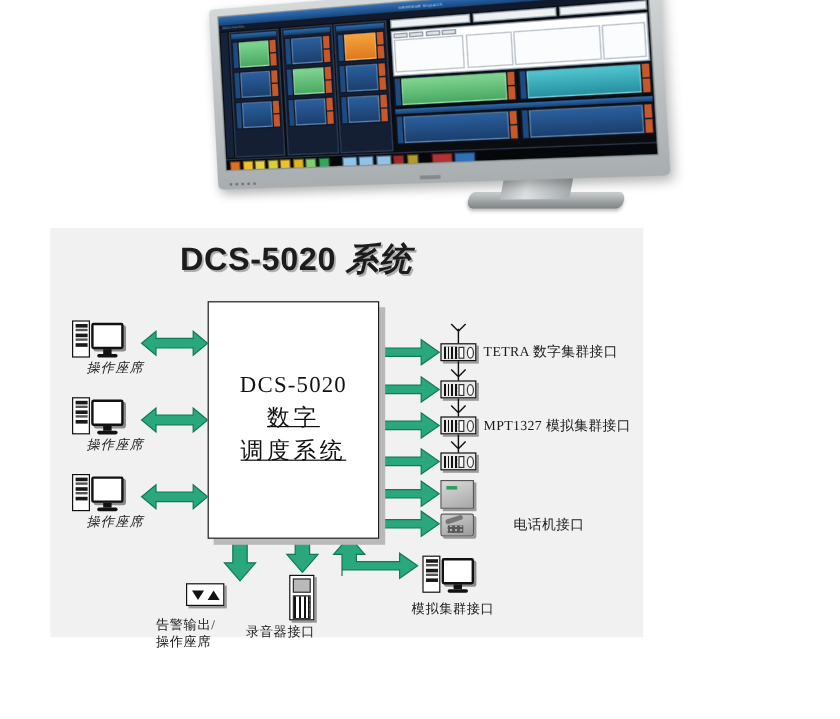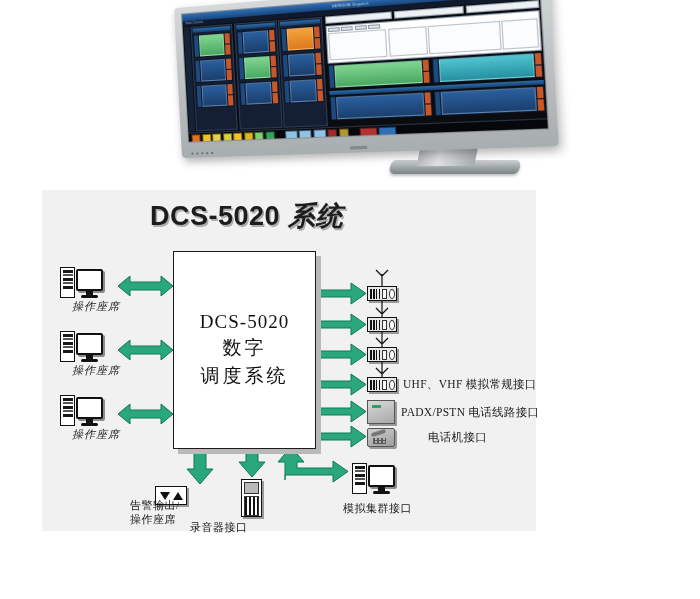--- a/index.html
+++ b/index.html
@@ -251,21 +251,21 @@
     justify-content: center;
     gap: 2px;
   }
   #core-box .line {
     font-family: "Liberation Serif", "DejaVu Serif", serif;
     font-size: 19px;
     color: #111;
     letter-spacing: 1px;
     white-space: nowrap;
   }
-  #core-box .line.cn { letter-spacing: 3px; }
+  #core-box .line.cn { letter-spacing: 3px; text-decoration: underline; }
 
   
   .ws {
     position: absolute;
     width: 108px;
     font-style: italic;
   }
   .ws-icons { display:flex; align-items:flex-end; gap:1px; height:38px;}
   .ws-label {
     font-size: 11px;
@@ -702,50 +702,50 @@
     </div>
     <div class="ws-label">操作座席</div>
   </div>
 
   <div class="dev-row" style="left:325px; top:96px;">
     <div class="radio-ico">
         <div class="grid"></div>
         <div class="disp"></div>
         <div class="knob"></div>
       </div>
+    <div class="dev-label">TETRA  数字集群接口</div>
   </div>
 
   <div class="dev-row" style="left:325px; top:127px;">
     <div class="radio-ico">
         <div class="grid"></div>
         <div class="disp"></div>
         <div class="knob"></div>
       </div>
   </div>
 
   <div class="dev-row" style="left:325px; top:157px;">
     <div class="radio-ico">
         <div class="grid"></div>
         <div class="disp"></div>
         <div class="knob"></div>
       </div>
+    <div class="dev-label">MPT1327  模拟集群接口</div>
   </div>
 
   <div class="dev-row" style="left:325px; top:187px;">
     <div class="radio-ico">
         <div class="grid"></div>
         <div class="disp"></div>
         <div class="knob"></div>
       </div>
-    <div class="dev-label">UHF、VHF  模拟常规接口</div>
   </div>
 
   <div class="dev-row" style="left:325px; top:210px;">
     <div class="pbx-ico"></div>
-    <div class="dev-label">PADX/PSTN  电话线路接口</div>
   </div>
 
   <div class="dev-row" style="left:325px; top:238px;gap:25px;">
     <div class="phone-ico"></div>
     <div class="dev-label" style="margin-left:8px">电话机接口</div>
   </div>
 
   <svg class="arrows" viewBox="0 0 494 341" style="pointer-events:none">
     <g stroke="#111" stroke-width="1.2" fill="none">
       <path d="M340,84 L340,96 M334,80 L340,86 M346,80 L340,86"></path>
@@ -754,32 +754,32 @@
       <path d="M340,172 L340,187 M334,178 L340,184 M346,178 L340,184"></path>
     </g>
   </svg>
 
   <div style="position:absolute; left:113px; top:296px;">
     <div class="alarm-ico">
       <div class="g"></div>
         <div class="g2"></div>
     </div>
   </div>
-  <div class="bot-label" style="left:88px; top:308px;">
+  <div class="bot-label" style="left:88px; top:324px;">
     <div>告警输出/</div>
     <div>操作座席</div>
   </div>
 
   <div style="position:absolute; left:199px; top:289px;">
     <div class="rec-ico">
       <div class="scr"></div>
         <div class="kp"></div>
     </div>
   </div>
-  <div class="bot-label" style="left:148px; top:330px;">录音器接口</div>
+  <div class="bot-label" style="left:163px; top:330px;">录音器接口</div>
 
   <div style="position:absolute; left:310px; top:266px;">
     <div class="ws-icons">
       <div class="tower">
           <i></i>
           <i class="b"></i>
           <i></i>
           <i class="b"></i>
           <i></i>
         </div>

